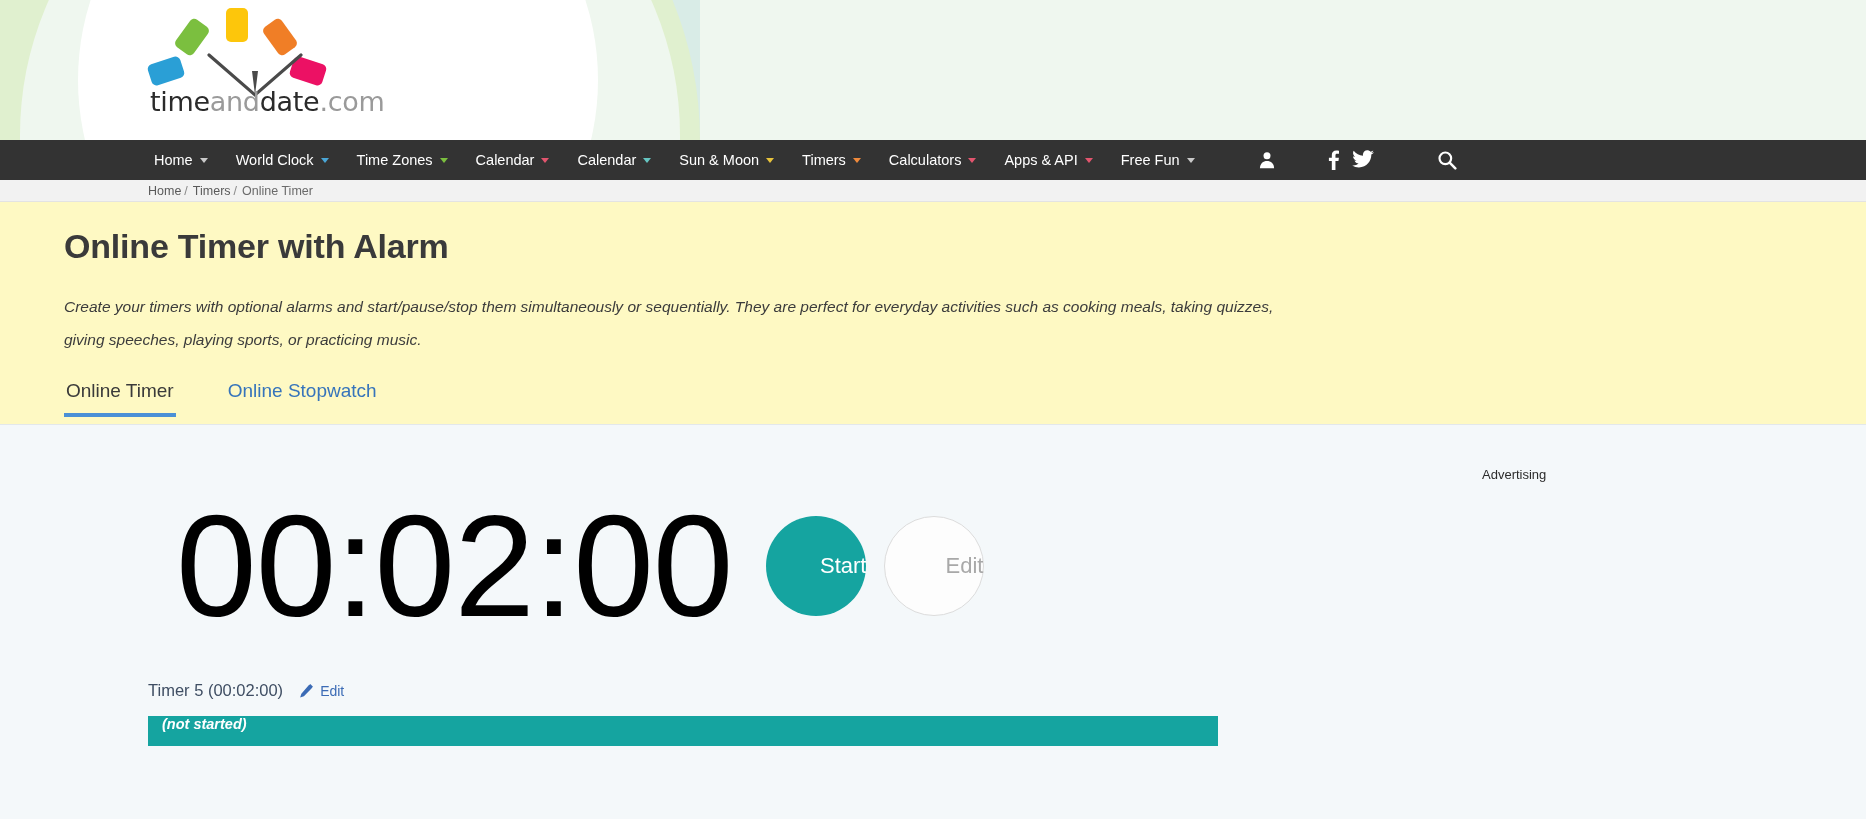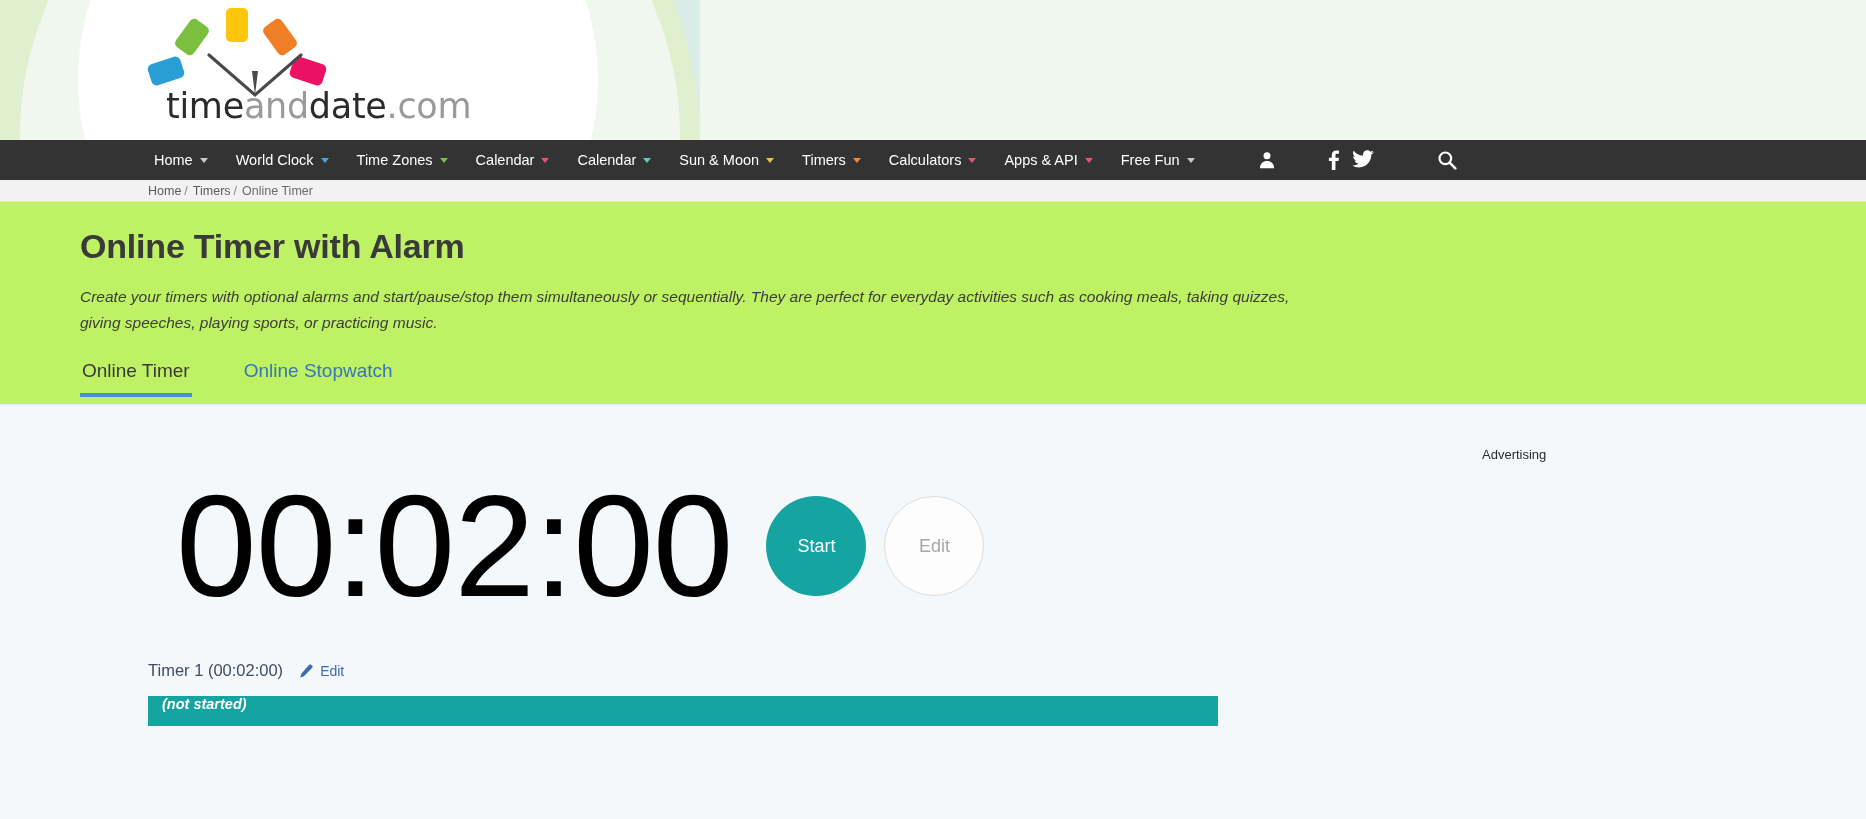--- a/index.html
+++ b/index.html
@@ -54,22 +54,22 @@
     width: 22px; height: 34px;
     border-radius: 5px;
   }
   .tick.blue   { background: #2a9fd6; left: 5px;   top: 46px; transform: rotate(72deg); }
   .tick.green  { background: #7bbf3f; left: 31px;  top: 12px; transform: rotate(36deg); }
   .tick.yellow { background: #fdc60b; left: 76px;  top: 0px;  transform: rotate(0deg); }
   .tick.orange { background: #f07e26; left: 119px; top: 12px; transform: rotate(-36deg); }
   .tick.pink   { background: #ec1164; left: 147px; top: 46px; transform: rotate(-72deg); }
   .hands { position: absolute; left: 55px; top: 45px; width: 100px; height: 46px; }
   .logo-text {
-    position: absolute; left: 16px; top: 78px;
-    font-size: 35px; letter-spacing: -0.3px;
+    position: absolute; left: 0; top: 78px;
+    font-size: 27px; letter-spacing: -0.3px;
     font-family: "DejaVu Sans", sans-serif;
     white-space: nowrap;
   }
   .lt-dark { color: #2b2b2b; font-weight: 400; }
   .lt-gray { color: #9a9a9a; font-weight: 400; }
 
   
   .navbar {
     height: 40px;
     background: #333333;
@@ -111,35 +111,35 @@
     display: flex; align-items: center;
     padding-left: 148px;
     font-size: 12.5px;
     border-bottom: 1px solid #e3e3e3;
   }
   .crumb { color: #5a5a5a; cursor: pointer; }
   .crumb.current { color: #6b6b6b; cursor: default; }
   .crumb-sep { color: #8a8a8a; margin: 0 5px 0 3px; }
 
   
-  .page-body { background: #bef264; padding-left: 80px; }
+  .page-body { background: #fef9c3; padding-left: 64px; }
   .page-title {
     font-size: 34px;
     color: #3a3a3a;
     font-weight: bold;
     padding-top: 25px;
     letter-spacing: -0.2px;
   }
   .page-desc {
     font-size: 15.5px;
     font-style: italic;
     color: #3c3c3c;
-    line-height: 26px;
+    line-height: 33px;
     max-width: 1250px;
-    margin-top: 18px;
+    margin-top: 24px;
   }
 
   
   .tabs {
     display: flex;
     margin-top: 24px;
     height: 44px;
     align-items: flex-start;
   }
   .tab {
@@ -179,22 +179,22 @@
     font-size: 145px;
     line-height: 130px;
     font-weight: normal;
     color: #000000;
     letter-spacing: -1px;
     font-family: "Liberation Sans", sans-serif;
   }
   .btn-circle {
     width: 100px; height: 100px;
     border-radius: 50%;
-    display: flex; align-items: center; justify-content: center;
-    font-size: 18px;
+    display: flex; align-items: center; justify-content: flex-end;
+    font-size: 22px;
     cursor: pointer;
     user-select: none;
   }
   .btn-start {
     background: #15a4a0;
     color: #ffffff;
     margin-left: 34px;
     border: none;
   }
   .btn-reset {
@@ -354,21 +354,21 @@
     <div class="big-clock">00:02:00</div>
     <div class="btn-circle btn-start">
       <span>Start</span>
     </div>
     <div class="btn-circle btn-reset">
       <span>Edit</span>
     </div>
   </div>
 
   <div class="timer-label-row">
-    <span>Timer 1 (00:02:00)</span>
+    <span>Timer 5 (00:02:00)</span>
     <span class="edit-link">
       <span class="pencil">
         <svg width="14" height="14" viewBox="0 0 16 16" fill="#3b6bb5">
           <path d="M11.6 0.9 L15.1 4.4 L5.6 13.9 L1.3 15.3 L2.7 11 Z M12.9 0 L16 3.1 L14.7 4.4 L11.6 1.3 Z"></path>
         </svg>
       </span>
       <span>Edit</span>
     </span>
   </div>
 

